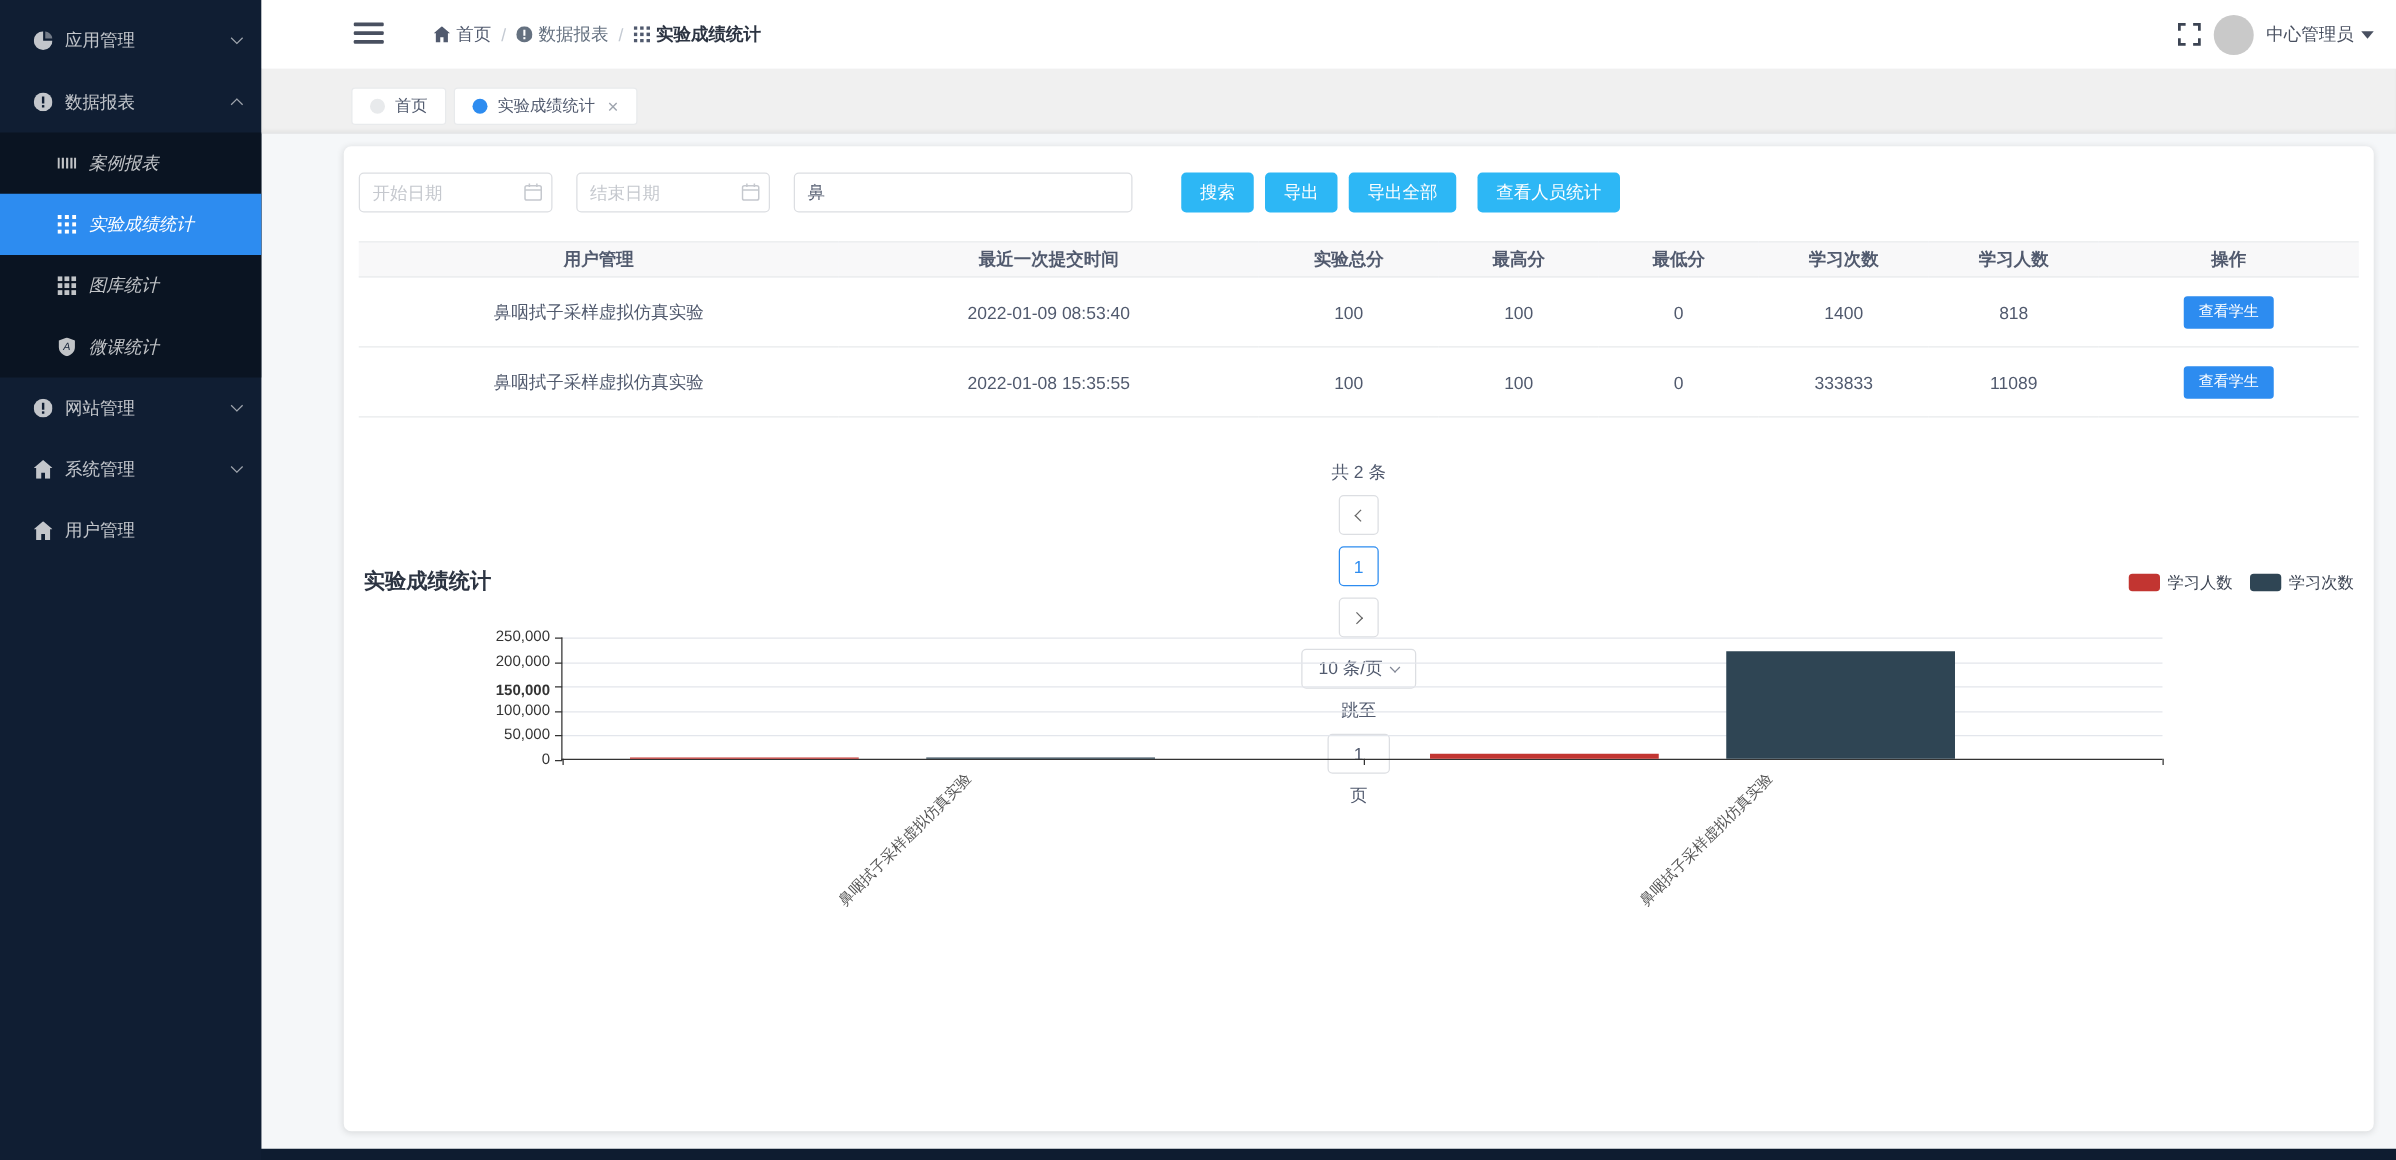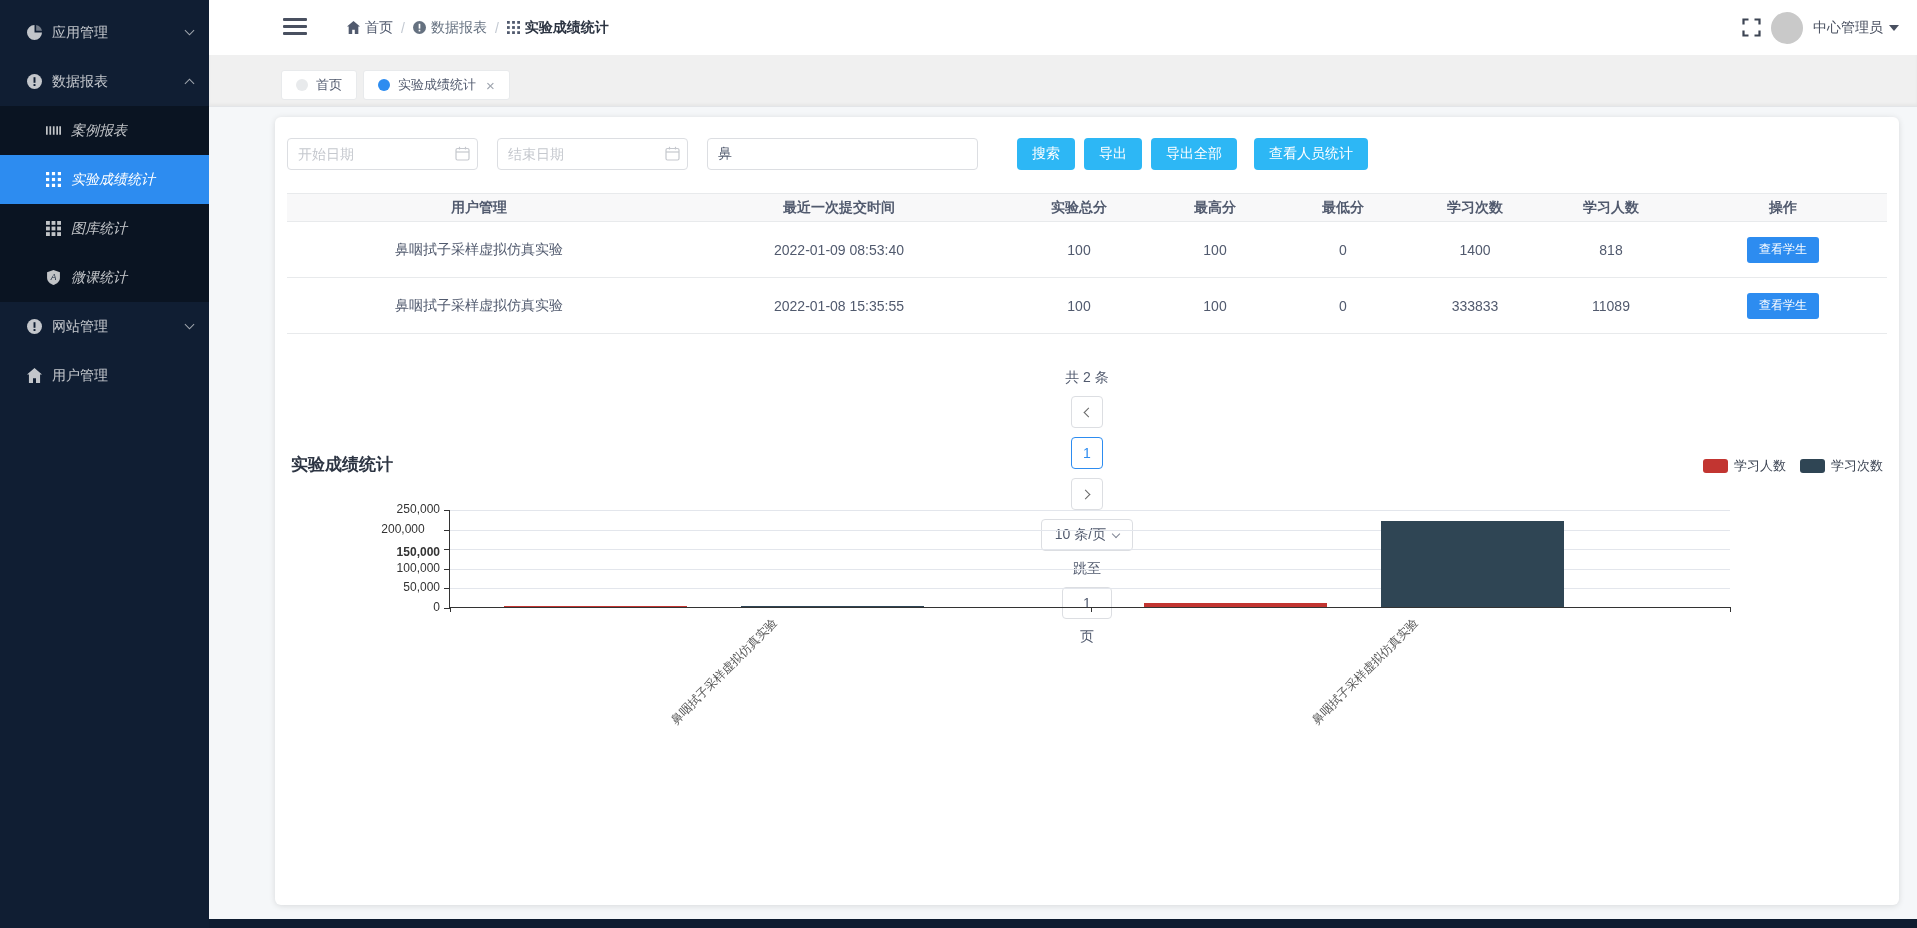--- a/index.html
+++ b/index.html
@@ -51,21 +51,21 @@
   .tab .close { color:#9ea4ae; font-size:15px; line-height:1; margin-left:2px; cursor:pointer; }
 
   
   .card { position:absolute; left:66px; top:117px; width:1624px; height:788px; background:#fff; border-radius:6px; box-shadow:0 1px 6px rgba(0,0,0,.12); }
 
   
   .filters { position:absolute; left:12px; top:21px; height:32px; display:flex; align-items:center; }
   .inp { height:32px; border:1px solid #dcdee2; border-radius:4px; background:#fff; font-size:14px; color:#515a6e; padding:0 10px; outline:none; font-family:inherit; }
   .inp::placeholder { color:#c5c8ce; }
   .date-wrap { position:relative; margin-right:19px; }
-  .date-wrap .inp { width:191px; padding-right:48px; }
+  .date-wrap .inp { width:155px; padding-right:48px; }
   .cal-icon { position:absolute; right:8px; top:8px; width:15px; height:15px; }
   .cal-icon svg { width:100%; height:100%; stroke:#c5c8ce; fill:none; stroke-width:1.2; }
   .keyword { width:271px; margin-right:39px; }
   .btn { height:32px; border:none; border-radius:4px; color:#fff; font-size:14px; font-family:inherit; cursor:pointer; padding:0 15px; margin-right:9px; }
   .btn.info { background:#2db7f5; }
   .btn.view-personnel { margin-left:8px; }
 
   
   .table-wrap { position:absolute; left:12px; top:76px; width:1600px; }
   table { width:100%; border-collapse:collapse; text-align:center; font-size:14px; }
@@ -189,20 +189,29 @@
           <svg viewBox="0 0 14 14">
               <circle cx="7" cy="7" r="7"></circle>
               <rect x="6.1" y="3" width="1.8" height="5.2" fill="#101e33"></rect>
               <rect x="6.1" y="9.4" width="1.8" height="1.8" fill="#101e33"></rect>
             </svg>
         </span>
         <span>网站管理</span>
         <i class="chev down"></i>
       </div>
 
+      <div class="menu-item">
+        <span class="mi-icon">
+          <svg viewBox="0 0 14 14">
+              <path d="M7 0L0 6h1.8v8h3.8V9.5h2.8V14h3.8V6H14z"></path>
+            </svg>
+        </span>
+        <span>系统管理</span>
+        <i class="chev down"></i>
+      </div>
 
       <div class="menu-item">
         <span class="mi-icon">
           <svg viewBox="0 0 14 14">
               <path d="M7 0L0 6h1.8v8h3.8V9.5h2.8V14h3.8V6H14z"></path>
             </svg>
         </span>
         <span>用户管理</span>
       </div>
 
@@ -398,21 +407,21 @@
           <div class="ytick" style="top: 78.4px;"></div>
           <div class="ylabel" style="top: 70.4px;">50,000</div>
           <div class="gridline" style="top: 58.8px;"></div>
           <div class="ytick" style="top: 58.8px;"></div>
           <div class="ylabel" style="top: 50.8px;">100,000</div>
           <div class="gridline" style="top: 39.2px;"></div>
           <div class="ytick" style="top: 39.2px;"></div>
           <div class="ylabel" style="top: 35px; font-weight: bold;">150,000</div>
           <div class="gridline" style="top: 19.6px;"></div>
           <div class="ytick" style="top: 19.6px;"></div>
-          <div class="ylabel" style="top: 11.6px; text-align: center;">200,000</div>
+          <div class="ylabel" style="top: 11.6px;">200,000</div>
           <div class="gridline" style="top: 0px;"></div>
           <div class="ytick" style="top: 0px;"></div>
           <div class="ylabel" style="top: -8px;">250,000</div>
           <div class="xtick" style="left: 0px;"></div>
           <div class="xtick" style="left: 640.5px;"></div>
           <div class="xtick" style="left: 1280px;"></div>
           <div class="bar" style="left: 53.802px; width: 183.183px; height: 1px; background: rgb(194, 53, 49);"></div>
           <div class="bar" style="left: 694.302px; width: 183.183px; height: 4.34689px; background: rgb(194, 53, 49);"></div>
           <div class="bar" style="left: 290.787px; width: 183.183px; height: 1px; background: rgb(47, 69, 84);"></div>
           <div class="bar" style="left: 931.287px; width: 183.183px; height: 86.0593px; background: rgb(47, 69, 84);"></div>

